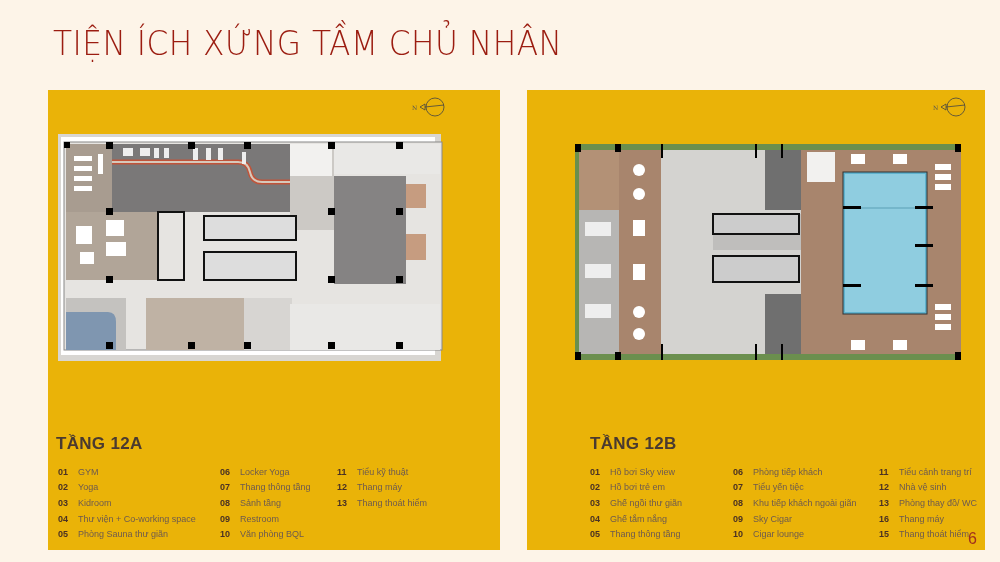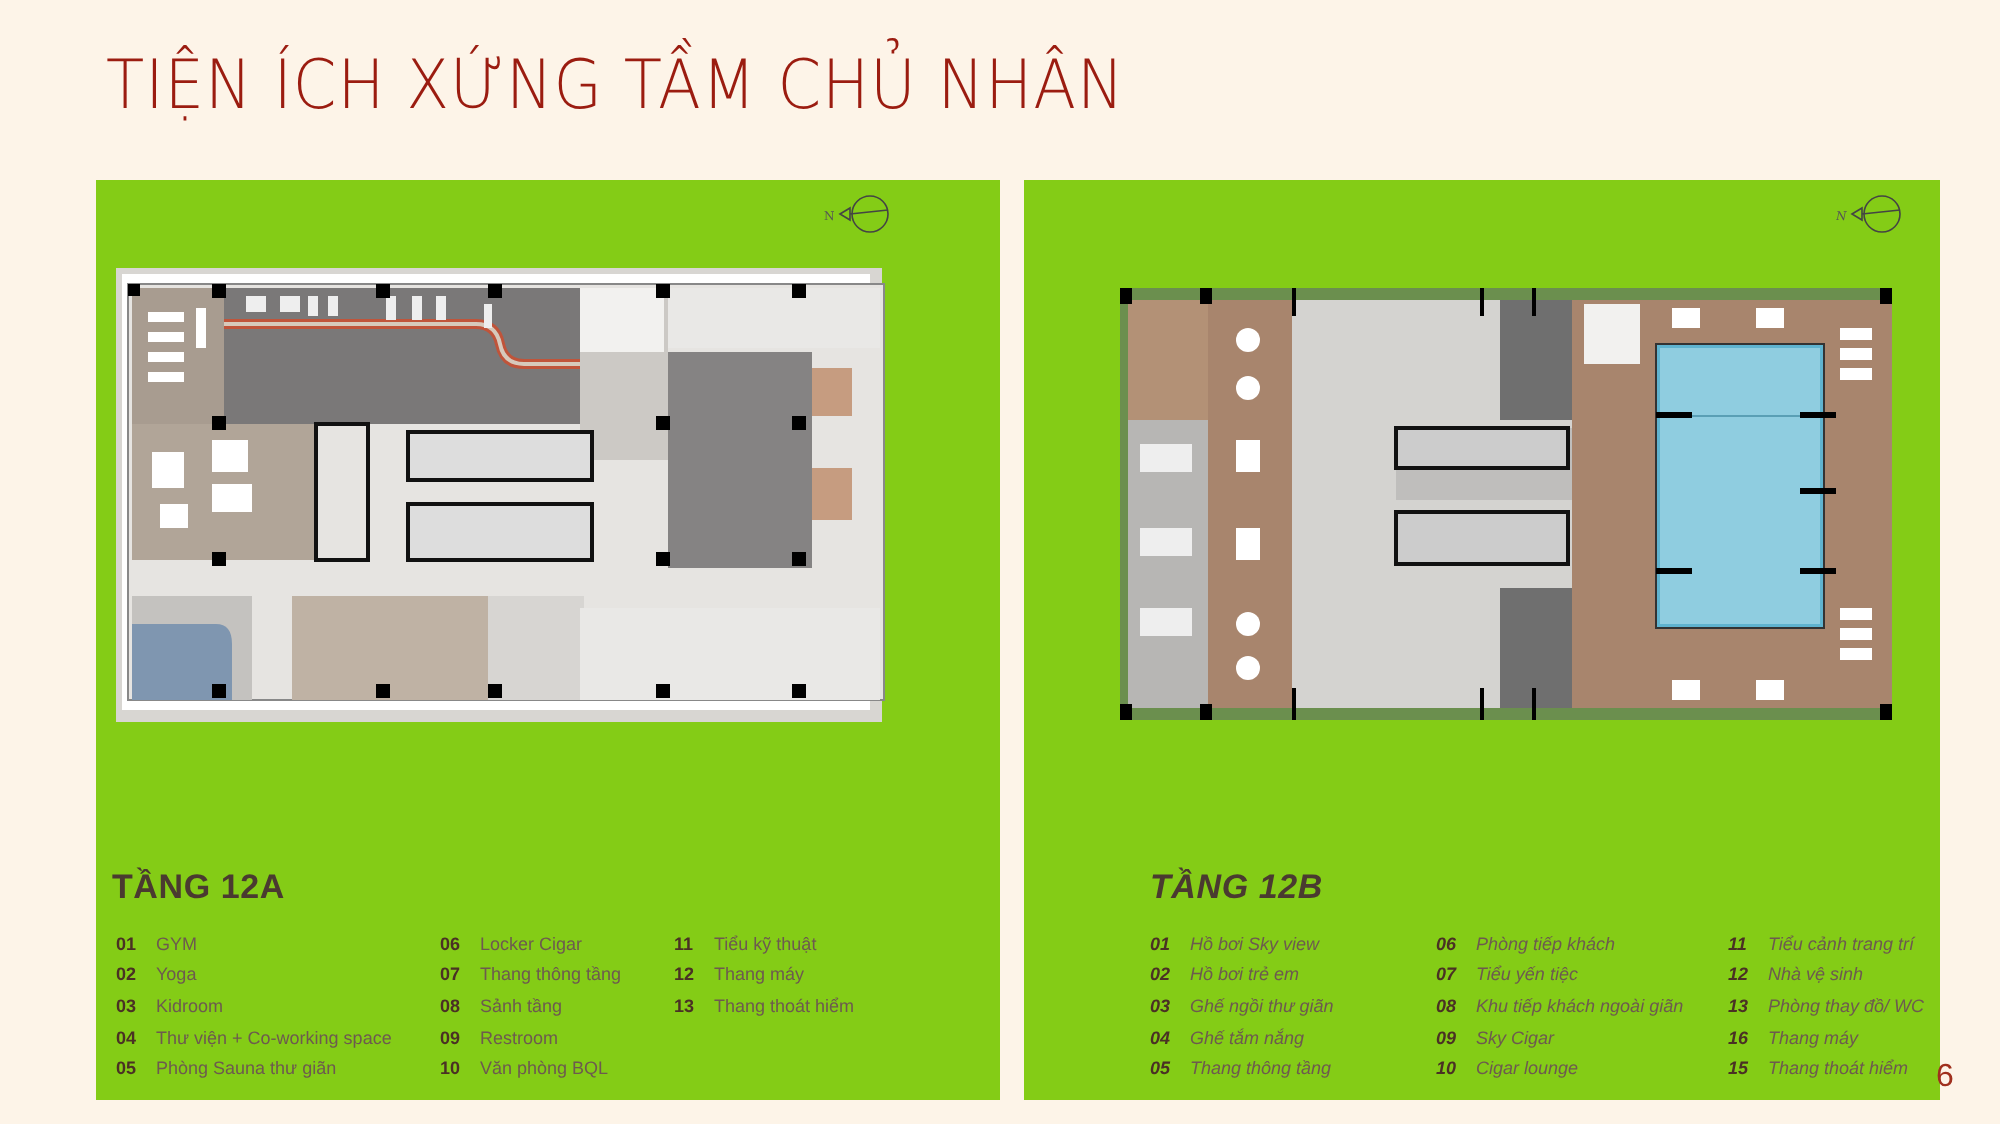--- a/index.html
+++ b/index.html
@@ -11,24 +11,24 @@
   }
   .title {
     position:absolute; left:53px; top:26px;
     font-family:"DejaVu Sans", sans-serif;
     font-weight:300; font-size:34px; letter-spacing:0.5px;
     color:#9b1c10; margin:0; line-height:1;
     transform:scaleX(0.92); transform-origin:left;
   }
   .panel {
     position:absolute; top:90px; height:460px;
-    background:#84cc16;
+    background:#eab308;
   }
   .panel.left { left:48px; width:452px; }
-  .panel.right { left:512px; width:458px;font-style:italic; }
+  .panel.right { left:527px; width:458px; }
   .compass {
     position:absolute; width:34px; height:22px;
   }
   .plan { position:absolute; }
   .floor-title {
     position:absolute; font-size:17px; color:#4a3a30;
     letter-spacing:0.3px; margin:0;
   }
   .legend-col { position:absolute; }
   .legend-item {
@@ -153,21 +153,21 @@
         <span>Thư viện + Co-working space</span>
       </div>
     <div class="legend-item">
         <span class="legend-num">05</span>
         <span>Phòng Sauna thư giãn</span>
       </div>
   </div>
   <div class="legend-col" style="left:172px;top:374px;">
     <div class="legend-item">
         <span class="legend-num">06</span>
-        <span>Locker Cigar</span>
+        <span>Locker Yoga</span>
       </div>
     <div class="legend-item">
         <span class="legend-num">07</span>
         <span>Thang thông tầng</span>
       </div>
     <div class="legend-item">
         <span class="legend-num">08</span>
         <span>Sảnh tầng</span>
       </div>
     <div class="legend-item">

